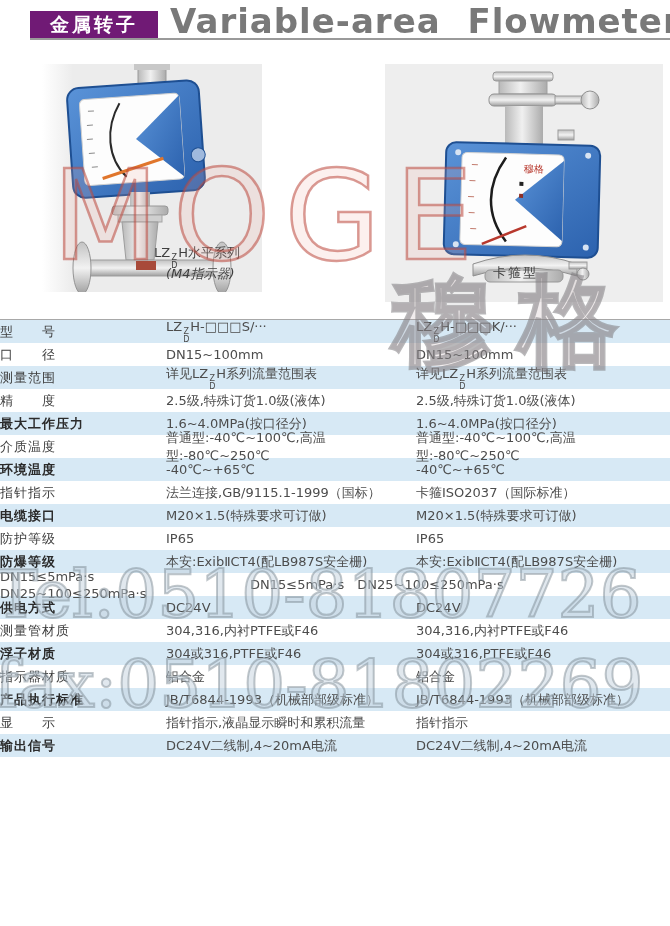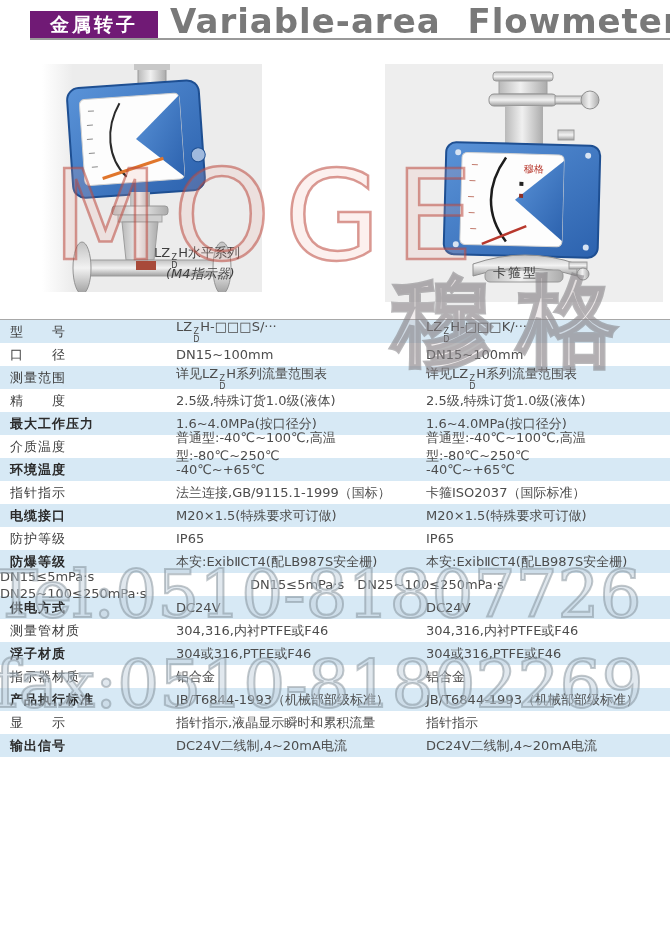--- a/index.html
+++ b/index.html
@@ -49,21 +49,21 @@
     left:-6px;font-family:"DejaVu Serif","Liberation Serif",serif;font-size:66px;
     color:rgba(195,210,222,0.50);
     -webkit-text-stroke:2px rgba(120,132,142,0.45);
   }
   .wm-tel{top:556px;}
   .wm-fax{top:646px;}
   
   .spec{position:absolute;left:0;top:319px;width:670px;border-top:1px solid #a8a8a8;z-index:2;}
   .row{display:flex;height:23px;align-items:center;font-size:13px;}
   .row:nth-child(odd){background:#d7e9f5;}
-  .lbl{width:166px;padding-left:10px;color:#3c3c3c;letter-spacing:1px;flex:none;}
+  .lbl{width:166px;color:#3c3c3c;letter-spacing:1px;flex:none;}
   .row:nth-child(odd):nth-child(n+5) .lbl{font-weight:bold;color:#2b2b2b;}
   .cl{width:250px;flex:none;color:#4c4c4c;}
   .cr{flex:1;color:#4c4c4c;}
 </style>
 </head>
 <body>
 
 <div>
   <div class="badge">金属转子</div>
   <div class="header-rule"></div>

